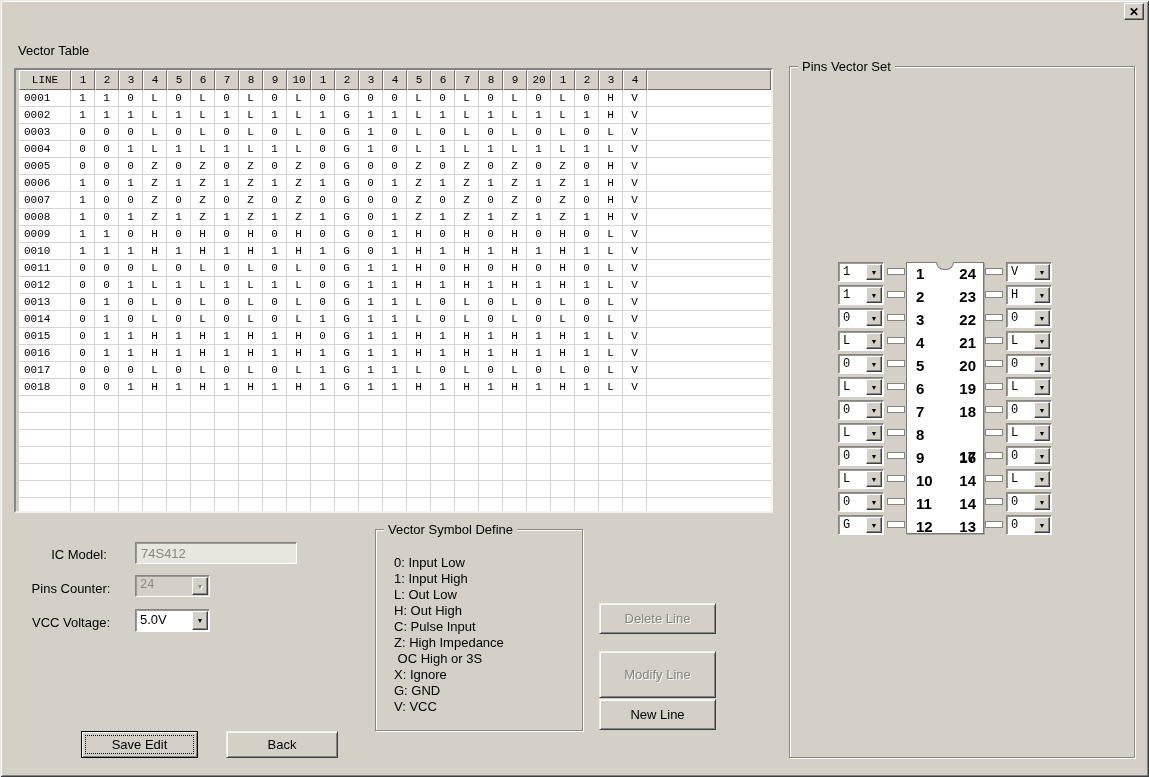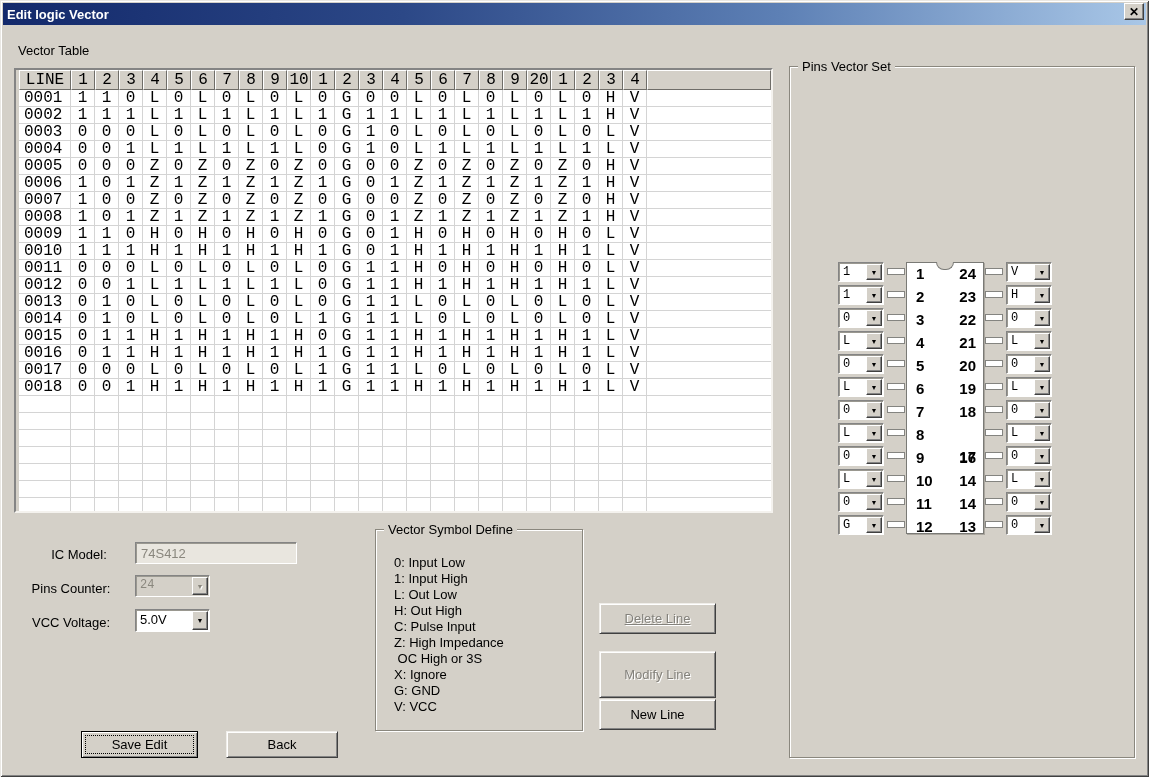--- a/index.html
+++ b/index.html
@@ -23,21 +23,21 @@
     display:flex; align-items:center; justify-content:center;
     font-size:12px; font-weight:bold; color:#000; cursor:default;
   }
   .label13 { position:absolute; font-size:13px; }
 
   
   .vtable {
     position:absolute; left:14px; top:68px; width:759px; height:445px;
     border:2px solid; border-color:#848484 #f4f2ee #f4f2ee #848484;
     background:#fff; overflow:hidden;
-    font-family:"Liberation Mono", monospace; font-size:16px;
+    font-family:"Liberation Mono", monospace; font-size:11px;
   }
   .vt-head { display:flex; height:20px; background:#d4d0c8; }
   .vt-gutter { width:3px; flex:none; background:#d4d0c8; }
   .hcell {
     flex:none; height:20px; background:#d4d0c8;
     border:1px solid; border-color:#fff #6f6d68 #6f6d68 #fff;
     display:flex; align-items:center; justify-content:center;
   }
   .hcell.line { width:52px; }
   .hcell.val  { width:24px; }
@@ -119,23 +119,20 @@
   .btn.default::before {
     content:""; position:absolute; left:3px; right:3px; top:3px; bottom:3px;
     border:1px dotted #000;
   }
 </style>
 </head>
 <body>
 
 <div class="window">
 
-  <div class="titlebar">
-    <span class="title-text">Edit logic Vector</span>
-  </div>
   <div class="close-btn">
     <span>✕</span>
   </div>
 
   <div class="label13" style="left:18px; top:43px;">Vector Table</div>
 
   <div class="vtable">
     <div class="vt-head">
         <div class="vt-gutter"></div>
         <div class="hcell line">LINE</div>
@@ -1074,21 +1071,21 @@
         <div class="legend-item">H: Out High</div>
         <div class="legend-item">C: Pulse Input</div>
         <div class="legend-item">Z: High Impedance</div>
         <div class="legend-item"> OC High or 3S</div>
         <div class="legend-item">X: Ignore</div>
         <div class="legend-item">G: GND</div>
         <div class="legend-item">V: VCC</div>
       </div>
   </div>
 
-  <div class="btn disabled" style="left:599px; top:603px; width:117px; height:31px;text-decoration:underline;">
+  <div class="btn disabled" style="left:599px; top:603px; width:117px; height:31px;">
     <span>Delete Line</span>
   </div>
   <div class="btn disabled" style="left:599px; top:651px; width:117px; height:47px;">
     <span>Modify Line</span>
   </div>
   <div class="btn" style="left:599px; top:699px; width:117px; height:31px;">
     <span>New Line</span>
   </div>
 
   <div class="btn default" style="left:81px; top:731px; width:117px; height:27px;">

